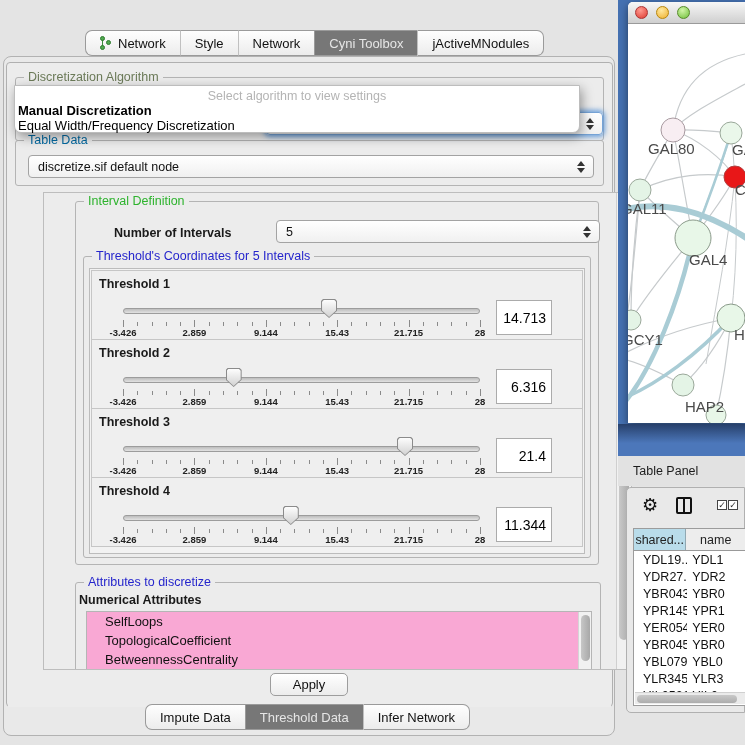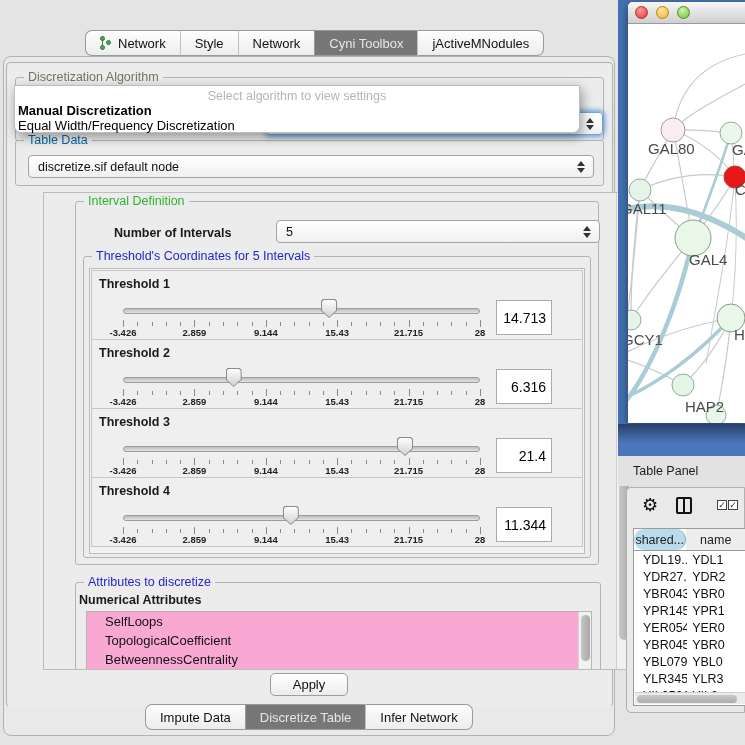--- a/index.html
+++ b/index.html
@@ -139,21 +139,21 @@
   .cols-icon { position:absolute; left:49px; top:5px; width:16px; height:17px; border:2px solid #111; border-radius:2px; }
   .cols-icon::after { content:""; position:absolute; left:5px; top:0; width:2px; height:13px; background:#111; }
   .chk { position:absolute; top:8px; width:10px; height:10px; border:1.5px solid #444; font-size:9px;
     line-height:8px; text-align:center; color:#333; background:#fff; }
   .chk.c1 { left:90px; } .chk.c2 { left:101px; }
 
   .tp-table { position:absolute; left:6px; top:40px; width:113px; height:178px; background:#ffffff;
     border:1px solid #9c9c9c; overflow:hidden; }
   .tp-head { display:flex; height:22px; border-bottom:1px solid #999; }
   .tp-hcell { display:flex; align-items:center; justify-content:center; font-size:12.5px; color:#222; }
-  .tp-hcell.h1 { width:80px; background:#b9dcea; border-right:1px solid #90a8b2;border-radius:10px; }
+  .tp-hcell.h1 { width:80px; background:#b9dcea; border-right:1px solid #90a8b2; }
   .tp-hcell.h2 { width:90px; background:#ededed; }
   .tp-row { display:flex; height:17px; }
   .tp-cell { font-size:12.5px; color:#111; white-space:nowrap; overflow:hidden; display:flex; align-items:center; }
   .tp-cell.c1 { width:80px; padding-left:9px; }
   .tp-cell.c2 { width:90px; padding-left:5px; }
   .h-scrollbar { position:absolute; left:1px; bottom:1px; width:111px; height:12px; background:#ebebeb; border-top:1px solid #d0d0d0; }
   .h-scrollbar .thumb { position:absolute; left:2px; top:2px; width:100px; height:8px;
     background:linear-gradient(#c9c9c9,#adadad); border-radius:4px; }
 </style>
 </head>
@@ -428,21 +428,21 @@
     <div class="apply-row">
       <div class="apply-btn">Apply</div>
     </div>
   </div>
 
   <div class="tabrow bottom">
     <div class="tab first">
         <span>Impute Data</span>
       </div>
     <div class="tab selected">
-        <span>Discretize Table</span>
+        <span>Threshold Data</span>
       </div>
     <div class="tab last">
         <span>Infer Network</span>
       </div>
   </div>
 </div>
 
 <div class="right-side">
 
   <div class="net-area">

